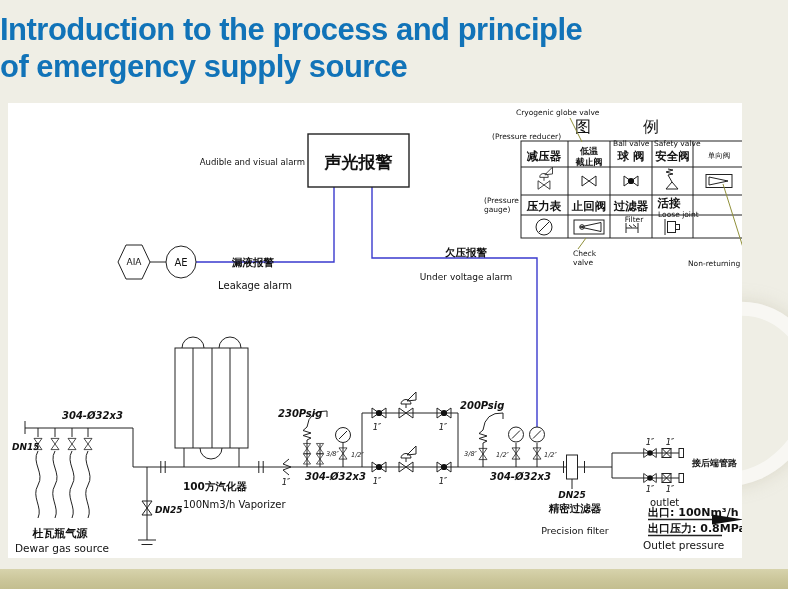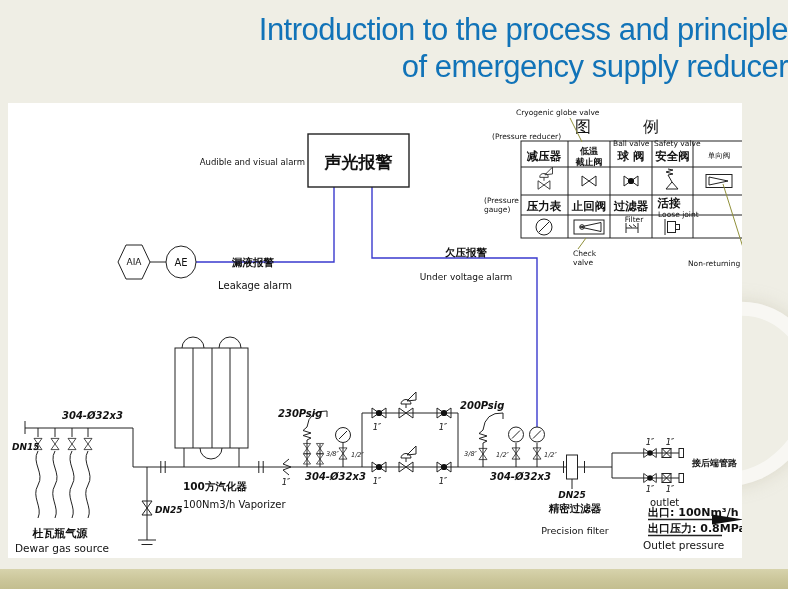--- a/index.html
+++ b/index.html
@@ -1,20 +1,20 @@
 <!DOCTYPE html>
 <html><head>
 <meta charset="utf-8">
 <style>
   html,body{margin:0;padding:0;background:#e8e6da;}
   .slide{position:relative;width:788px;height:589px;background:#efeee5;overflow:hidden;
          font-family:"Liberation Sans",sans-serif;}
   .deco{position:absolute;right:-30px;top:300px;width:140px;height:160px;border-radius:50%;
         border:14px solid rgba(255,255,255,0.55);box-shadow:0 0 18px rgba(180,175,150,.35);transform:rotate(25deg);}
-  .title{position:relative;color:#1173b8;font-weight:normal;text-align:right;
+  .title{position:relative;color:#1173b8;font-weight:bold;text-align:left;
          font-size:31px;line-height:37px;padding-top:11px;letter-spacing:-0.5px;z-index:2;}
   .panel{position:absolute;left:8px;top:103px;width:734px;height:455px;background:#ffffff;z-index:1;}
   .band{position:absolute;left:0;bottom:0;width:788px;height:20px;
         background:linear-gradient(180deg,#d7d3ac 0%,#cbc69a 55%,#c3be8f 100%);z-index:3;}
   svg{display:block;}
   svg text{fill:#111;stroke:none;font-family:"DejaVu Sans","Liberation Sans",sans-serif;}
   svg .b{font-weight:bold;}
   svg .i{font-style:italic;}
   svg .mid{text-anchor:middle;}
   svg .end{text-anchor:end;}
@@ -26,21 +26,21 @@
   svg .olive{stroke:#90903a;stroke-width:1;}
   svg .thk{stroke-width:1.4;}
 </style>
 </head>
 <body>
 
 <div class="slide">
   <div class="deco"></div>
   <div class="title">
     <div>Introduction to the process and principle</div>
-    <div>of emergency supply reducer</div>
+    <div>of emergency supply source</div>
   </div>
 
   <div class="panel">
   <svg width="734" height="455" viewBox="8 103 734 455">
     <defs>
       <g id="vv">
             <path d="M-5,-7 L5,-7 L-5,7 L5,7 Z"></path>
           </g>
       <g id="hv">
             <path d="M-7,-5 L-7,5 L7,-5 L7,5 Z"></path>

